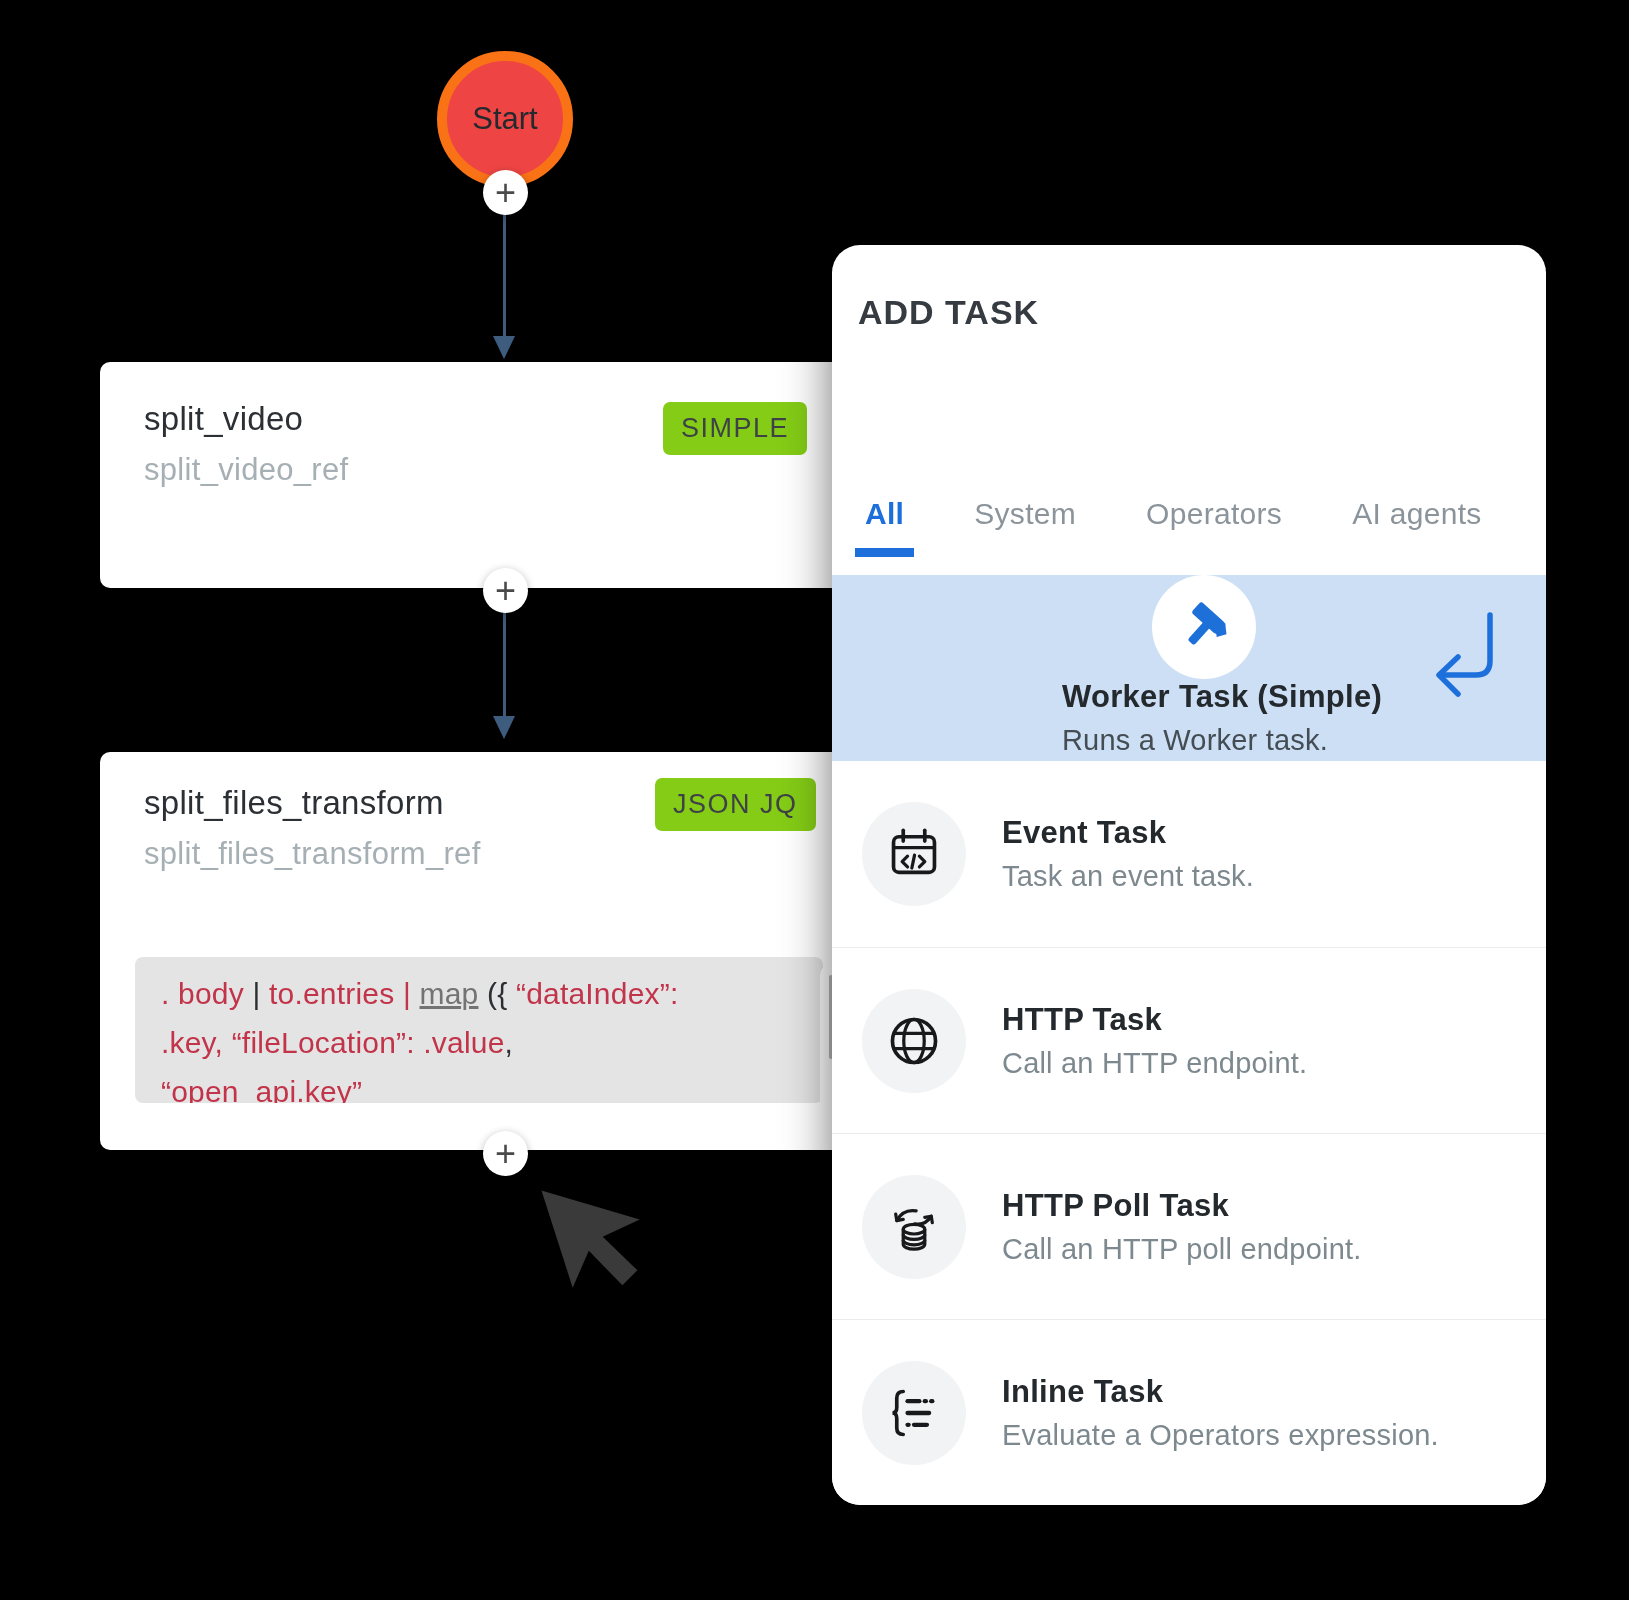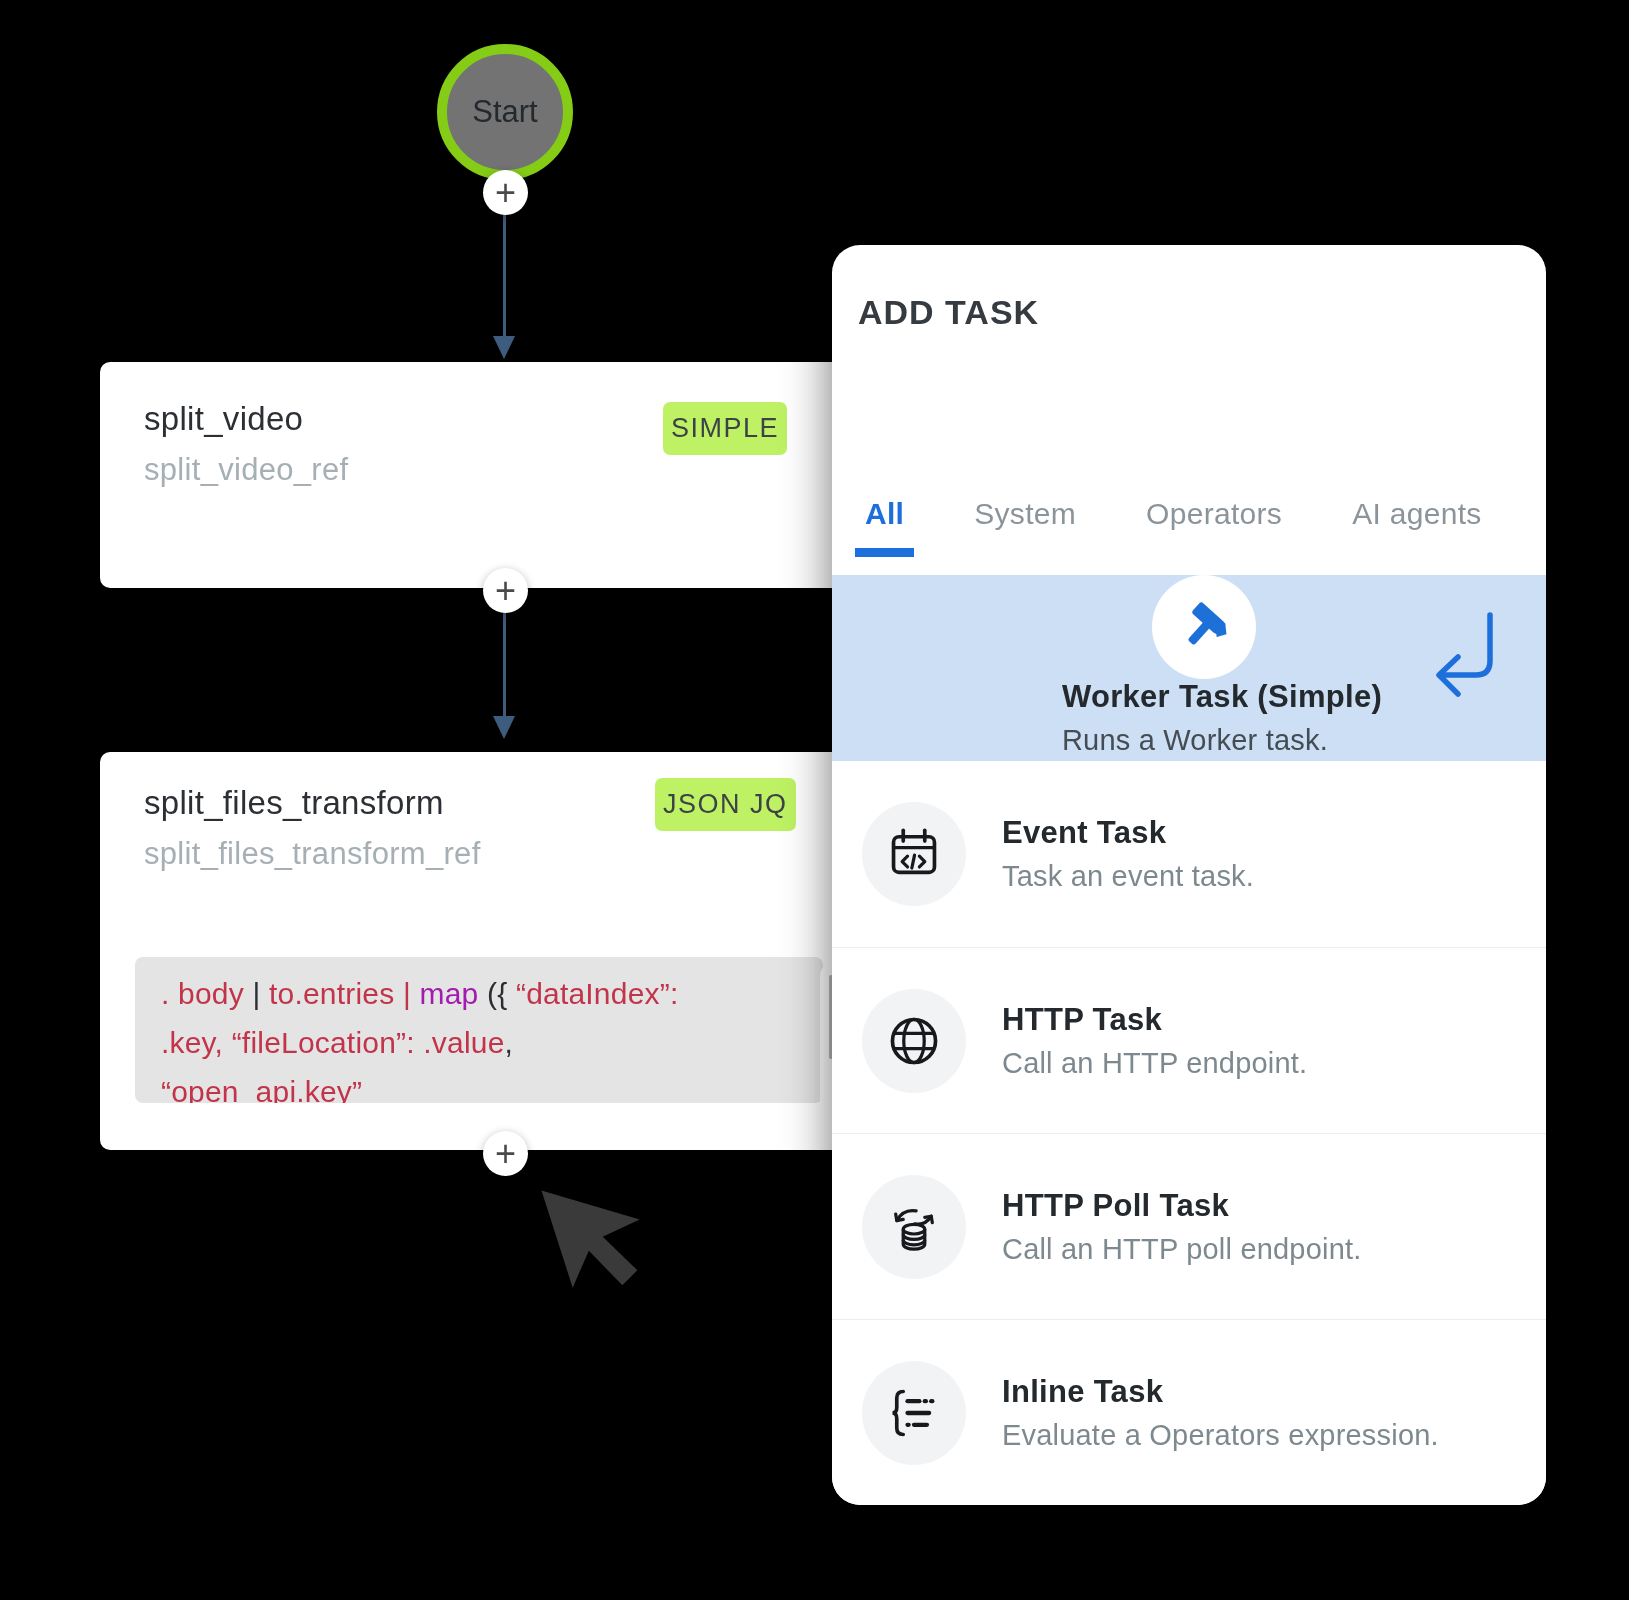--- a/index.html
+++ b/index.html
@@ -1,39 +1,39 @@
 <!DOCTYPE html>
 <html><head>
 <meta charset="utf-8">
 <style>
   html,body{margin:0;padding:0;background:#000;}
   *{box-sizing:border-box;font-family:"Liberation Sans",sans-serif;}
   #screen{position:relative;width:1629px;height:1600px;background:#000;overflow:hidden;}
 
   
-  .start-node{position:absolute;left:437px;top:44px;width:136px;height:136px;border-radius:50%;
-    background:#737373;border:10px solid #84cc16;display:flex;align-items:center;justify-content:center;
+  .start-node{position:absolute;left:437px;top:51px;width:136px;height:136px;border-radius:50%;
+    background:#ef4444;border:10px solid #f97316;display:flex;align-items:center;justify-content:center;
     font-size:31px;color:#24292e;z-index:2;}
   .plus-btn{position:absolute;width:45px;height:45px;border-radius:50%;background:#fff;border:none;
     display:flex;align-items:center;justify-content:center;font-size:36px;font-weight:300;color:#4a4a4a;
     box-shadow:0 2px 8px rgba(0,0,0,.28);z-index:4;padding:0;line-height:1;cursor:pointer;}
   .connector{position:absolute;left:503px;width:3px;background:#3d5c7e;z-index:1;}
   .arrowhead{position:absolute;left:493px;width:0;height:0;border-left:11px solid transparent;
     border-right:11px solid transparent;border-top:23px solid #3d5c7e;z-index:1;}
 
   .task-card{position:absolute;left:100px;width:762px;background:#fff;border-radius:10px;z-index:2;}
   .card-title{position:absolute;left:44px;font-size:33px;color:#2c3035;letter-spacing:.3px;}
   .card-ref{position:absolute;left:44px;font-size:31px;color:#a6b0b4;letter-spacing:.3px;}
-  .badge{position:absolute;background:#bef264;color:#3e4246;border-radius:7px;font-size:27px;
-    letter-spacing:1.5px;padding:11px 8px;white-space:nowrap;}
+  .badge{position:absolute;background:#84cc16;color:#3e4246;border-radius:7px;font-size:27px;
+    letter-spacing:1.5px;padding:11px 18px;white-space:nowrap;}
 
   .code-block{position:absolute;left:35px;top:205px;width:688px;height:146px;background:#e4e4e5;
     border-radius:8px;overflow:hidden;padding:12px 26px;}
   .code-line{font-size:30px;line-height:49px;white-space:nowrap;letter-spacing:.2px;}
-  .c-red{color:#c23449;} .c-dark{color:#2b2f33;} .c-green{color:#a21caf;}
+  .c-red{color:#c23449;} .c-dark{color:#2b2f33;} .c-green{color:#737373;text-decoration:underline;}
 
   .scroll-pill{position:absolute;left:820px;top:963px;width:38px;height:150px;background:#fff;
     border-radius:13px;z-index:3;}
   .scroll-pill .thumb{position:absolute;left:9px;top:12px;width:4px;height:84px;background:#b9b9b9;border-radius:2px;}
 
   .cursor{position:absolute;left:538px;top:1188px;z-index:20;}
 
   
   .panel{position:absolute;left:832px;top:245px;width:714px;height:1260px;background:#fff;
     border-radius:28px;z-index:10;box-shadow:0 12px 48px rgba(0,0,0,.55);overflow:hidden;}

